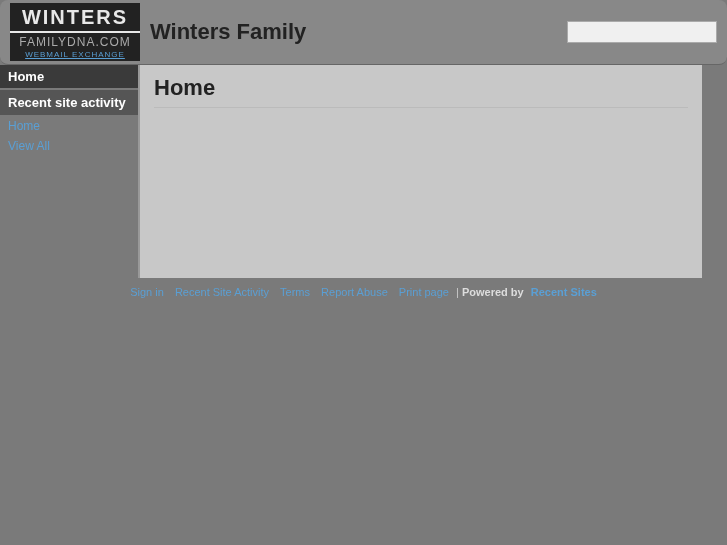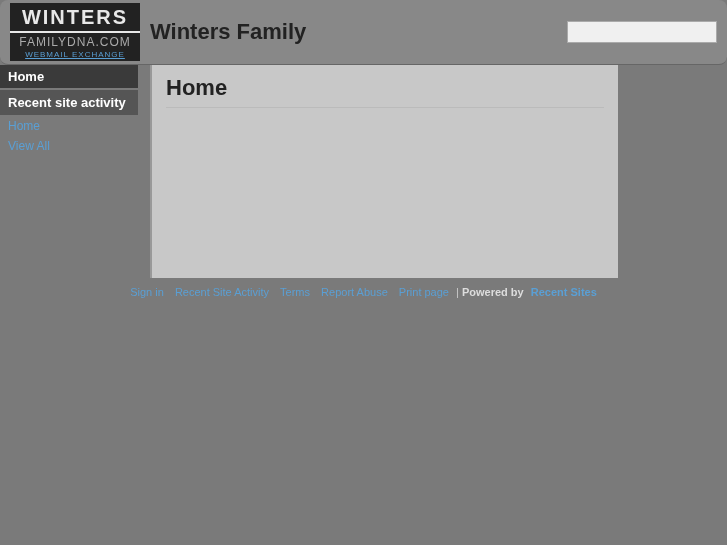--- a/index.html
+++ b/index.html
@@ -80,22 +80,21 @@
       color: #222;
       font-size: 12px;
       padding: 3px 8px;
       cursor: pointer;
       height: 22px;
     }
 
     
     #layout {
       display: flex;
-      width: 618px;
-      gap: 12px;
+      width: 702px;
     }
 
     
     #sidebar {
       width: 138px;
       background: #7a7a7a;
       flex-shrink: 0;
       padding-bottom: 10px;
     }
     .sidebar-nav-item {

